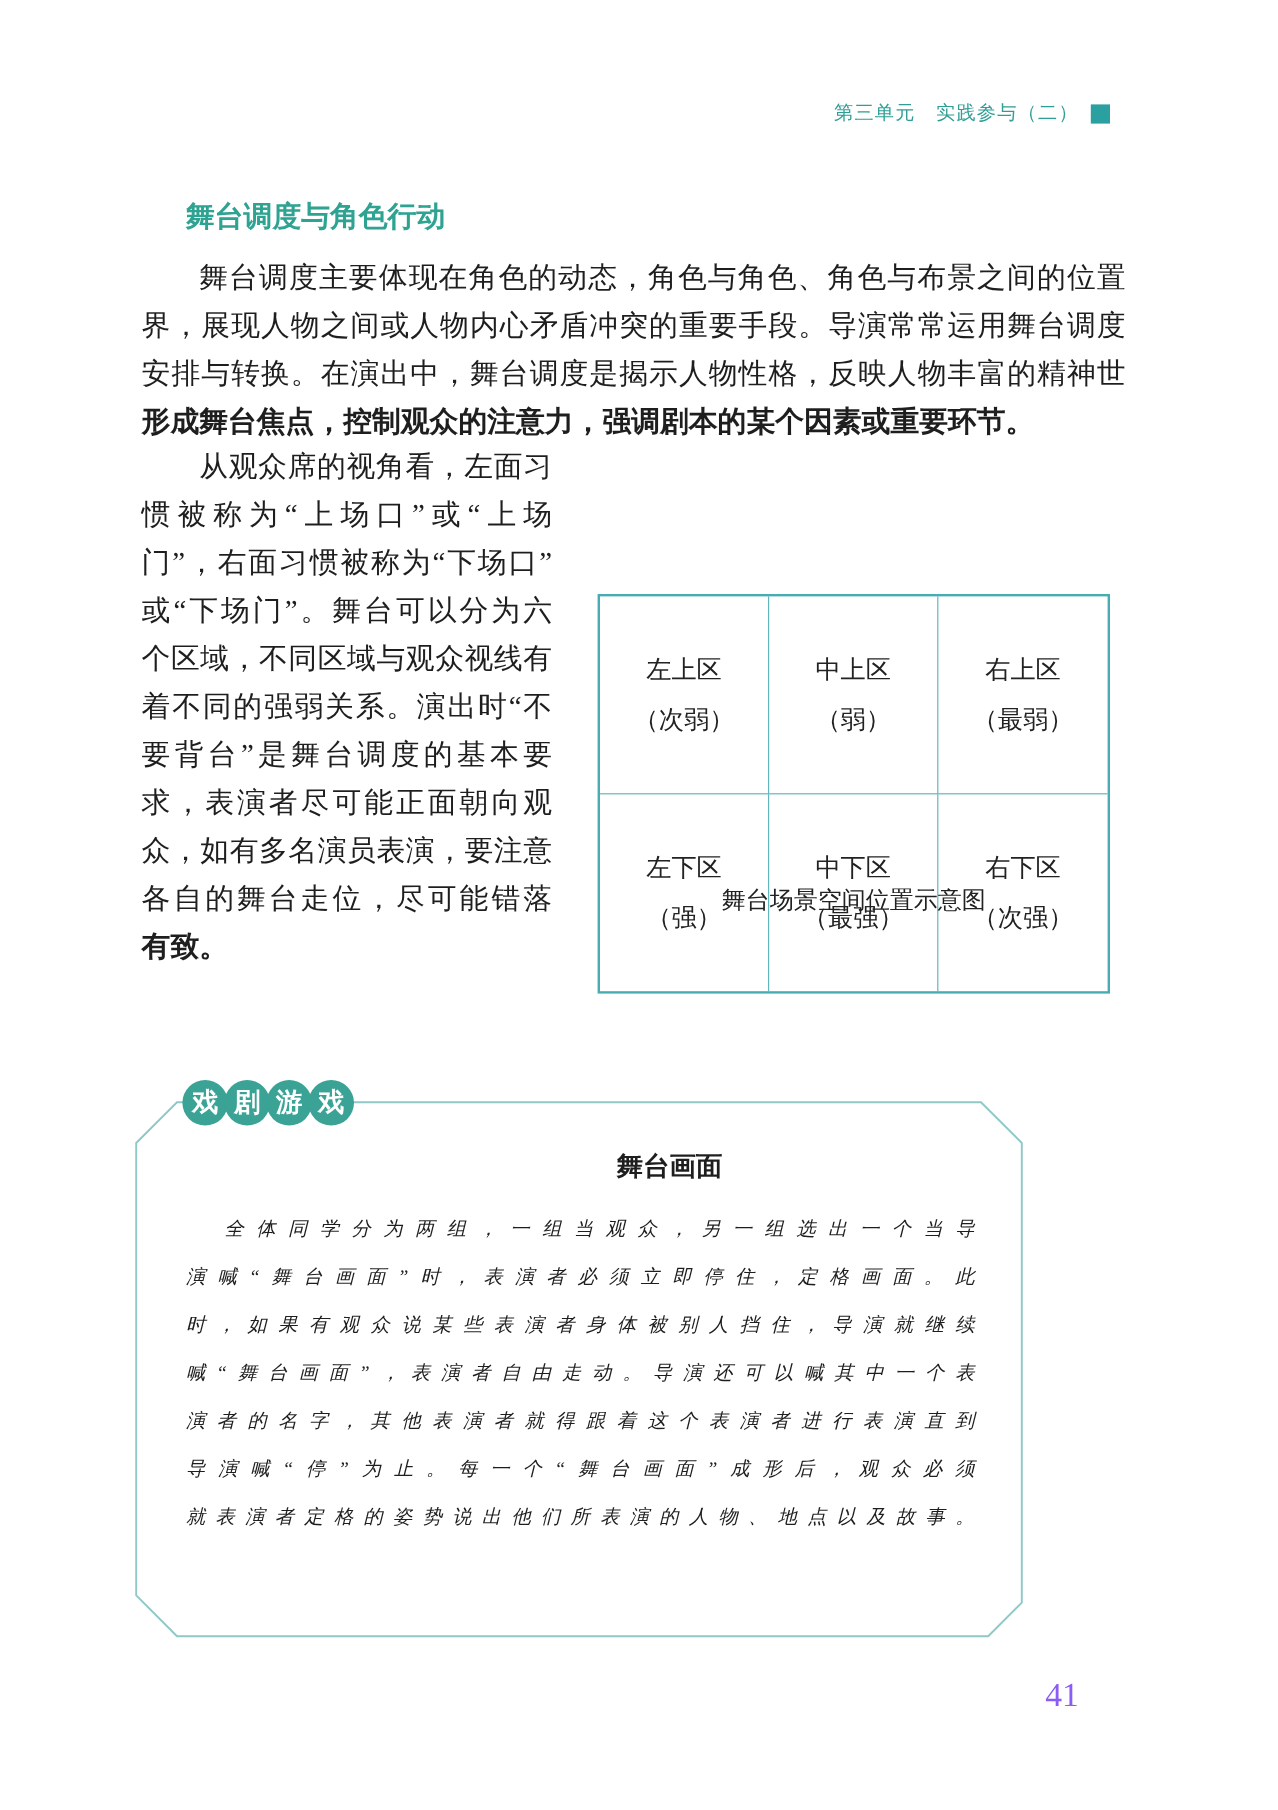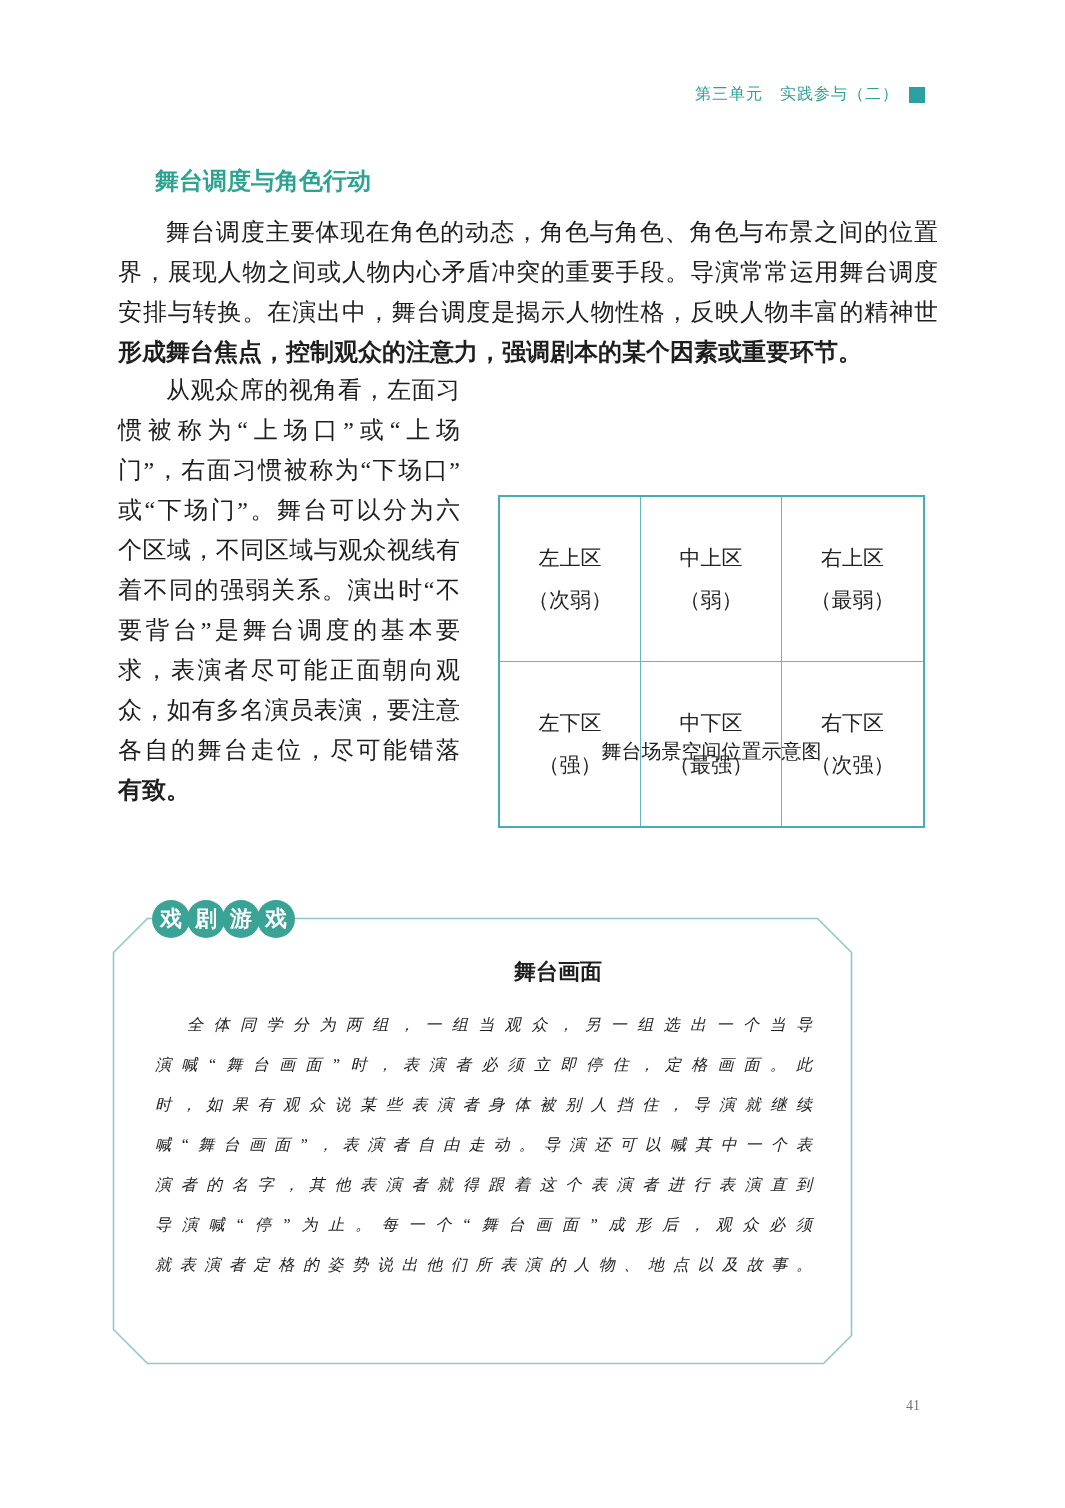--- a/index.html
+++ b/index.html
@@ -137,24 +137,24 @@
   }
   .box-body{
     left:155px;top:1005px;width:657px;
     font-size:16px;
     font-style:italic;
   }
   .box-body .tline-lastfull{text-align-last:justify;}
   
   .page-number{
     position:absolute;
-    left:892px;top:1398px;width:42px;
-    text-align:center;
-    font-size:14px;
-    color:#737373;
+    left:864px;top:1398px;width:42px;
+    text-align:center;
+    font-size:28px;
+    color:#8b5cf6;
   }
 </style>
 </head>
 <body>
 
 <div class="page">
 
   <svg class="box-svg" viewBox="0 0 1065 1508" xmlns="http://www.w3.org/2000/svg">
     <polygon points="147.5,918.5 817.5,918.5 851.5,952.5 851.5,1335.5 823.5,1363.5 147.5,1363.5 113.5,1329.5 113.5,952.5" fill="none" stroke="#8fc8c6" stroke-width="1.6"></polygon>
   </svg>

